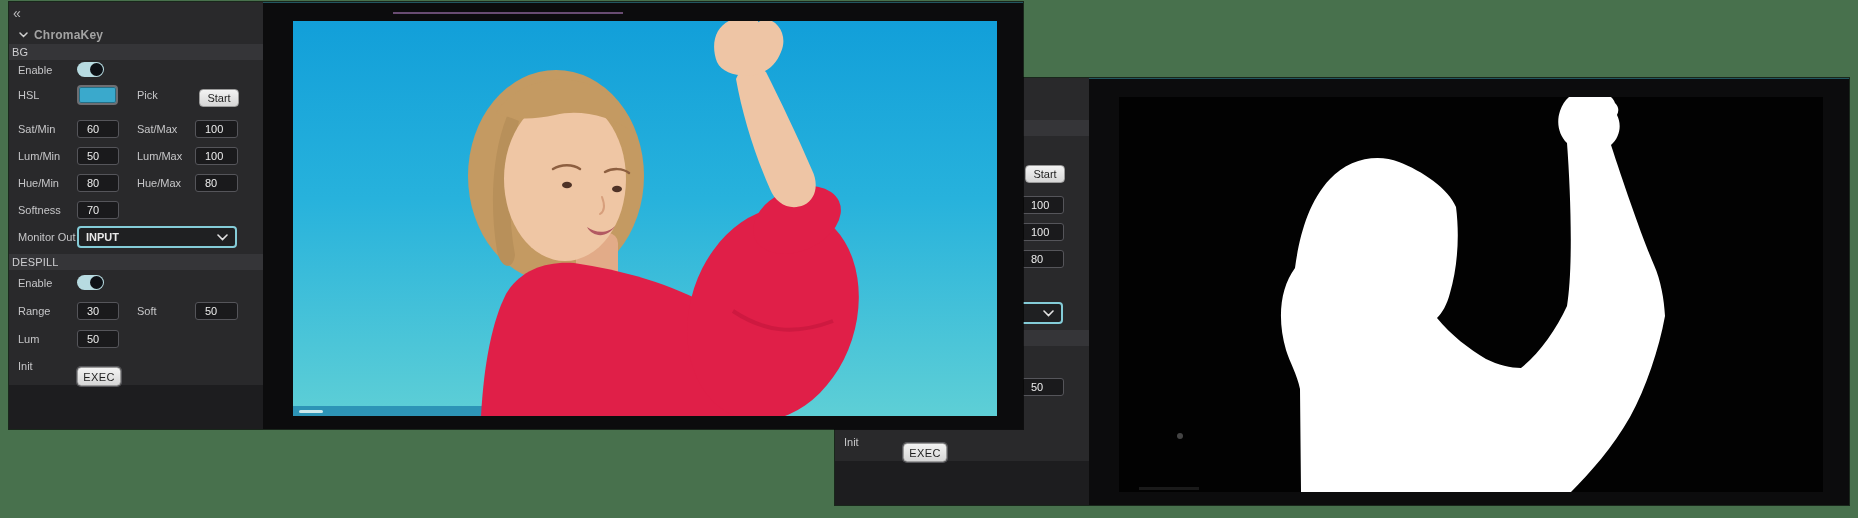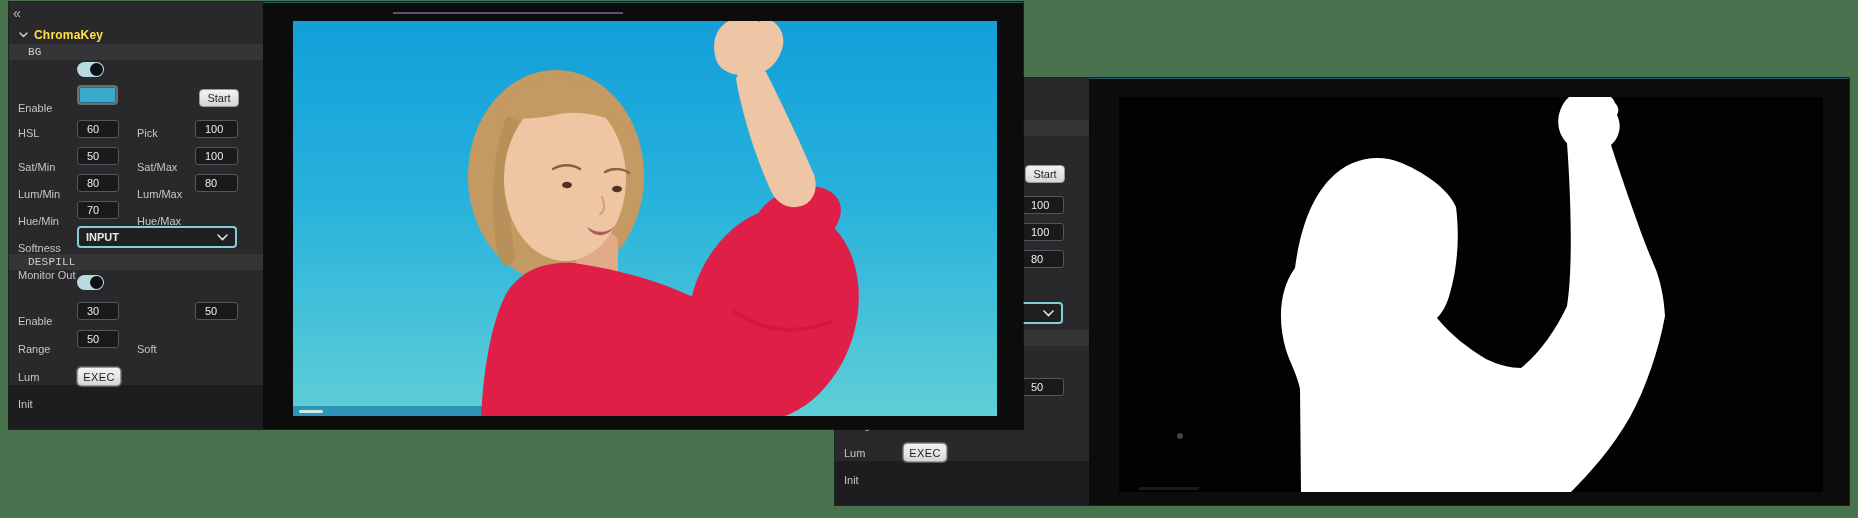--- a/index.html
+++ b/index.html
@@ -7,24 +7,24 @@
 
   .win{position:absolute;width:1014px;height:427px;background:#1d1d1f;
        box-shadow:0 0 0 1px rgba(0,0,0,.65);}
   #win-front{left:9px;top:2px;z-index:2;}
   #win-back{left:835px;top:78px;z-index:1;}
 
   
   .panel{position:absolute;left:0;top:0;width:254px;height:383px;background:#29292b;}
   .collapse{position:absolute;left:4px;top:3px;font-size:14px;color:#b9b9bb;cursor:pointer;line-height:16px;}
   .hdr{position:absolute;left:10px;top:25px;height:16px;display:flex;align-items:center;gap:6px;cursor:pointer;}
-  .hdr span{font-size:12px;font-weight:700;color:#fde047;letter-spacing:.2px;}
+  .hdr span{font-size:12px;font-weight:700;color:#a3a3a3;letter-spacing:.2px;}
   .secbar{position:absolute;left:0;width:254px;height:16px;background:#353538;display:flex;align-items:center;}
-  .secbar span{font-size:11px;color:#cfcfd2;padding-left:19px;letter-spacing:.2px;font-family:Liberation Mono, monospace;}
-  .lbl{position:absolute;font-size:11px;color:#c6c6c8;height:18px;line-height:18px;white-space:nowrap;margin-top:38px;}
+  .secbar span{font-size:11px;color:#cfcfd2;padding-left:3px;letter-spacing:.2px;}
+  .lbl{position:absolute;font-size:11px;color:#c6c6c8;height:18px;line-height:18px;white-space:nowrap;}
   .fld{position:absolute;width:42px;height:18px;box-sizing:border-box;background:#1a1a1c;
        border:1px solid #55555a;border-radius:3px;color:#ececec;font-size:11px;
        font-family:"Liberation Sans",sans-serif;padding:0 2px 0 9px;outline:none;}
   .fld.c2{width:43px;}
   .toggle{position:absolute;width:27px;height:15px;border-radius:8px;background:#b7dbe1;cursor:pointer;}
   .toggle .knob{position:absolute;right:1px;top:1px;width:13px;height:13px;border-radius:50%;background:#0d1116;}
   .swatch{position:absolute;width:41px;height:20px;box-sizing:border-box;border:2px solid #6e6e72;
           border-radius:4px;background:#3aa9cc;box-shadow:inset 0 0 0 1px rgba(0,0,0,.35);cursor:pointer;}
   .btn{position:absolute;box-sizing:border-box;border:1px solid #9a9a9a;border-radius:4px;
        background:linear-gradient(#f3f3f3,#d6d6d6);color:#1e1e1e;font-size:11px;

